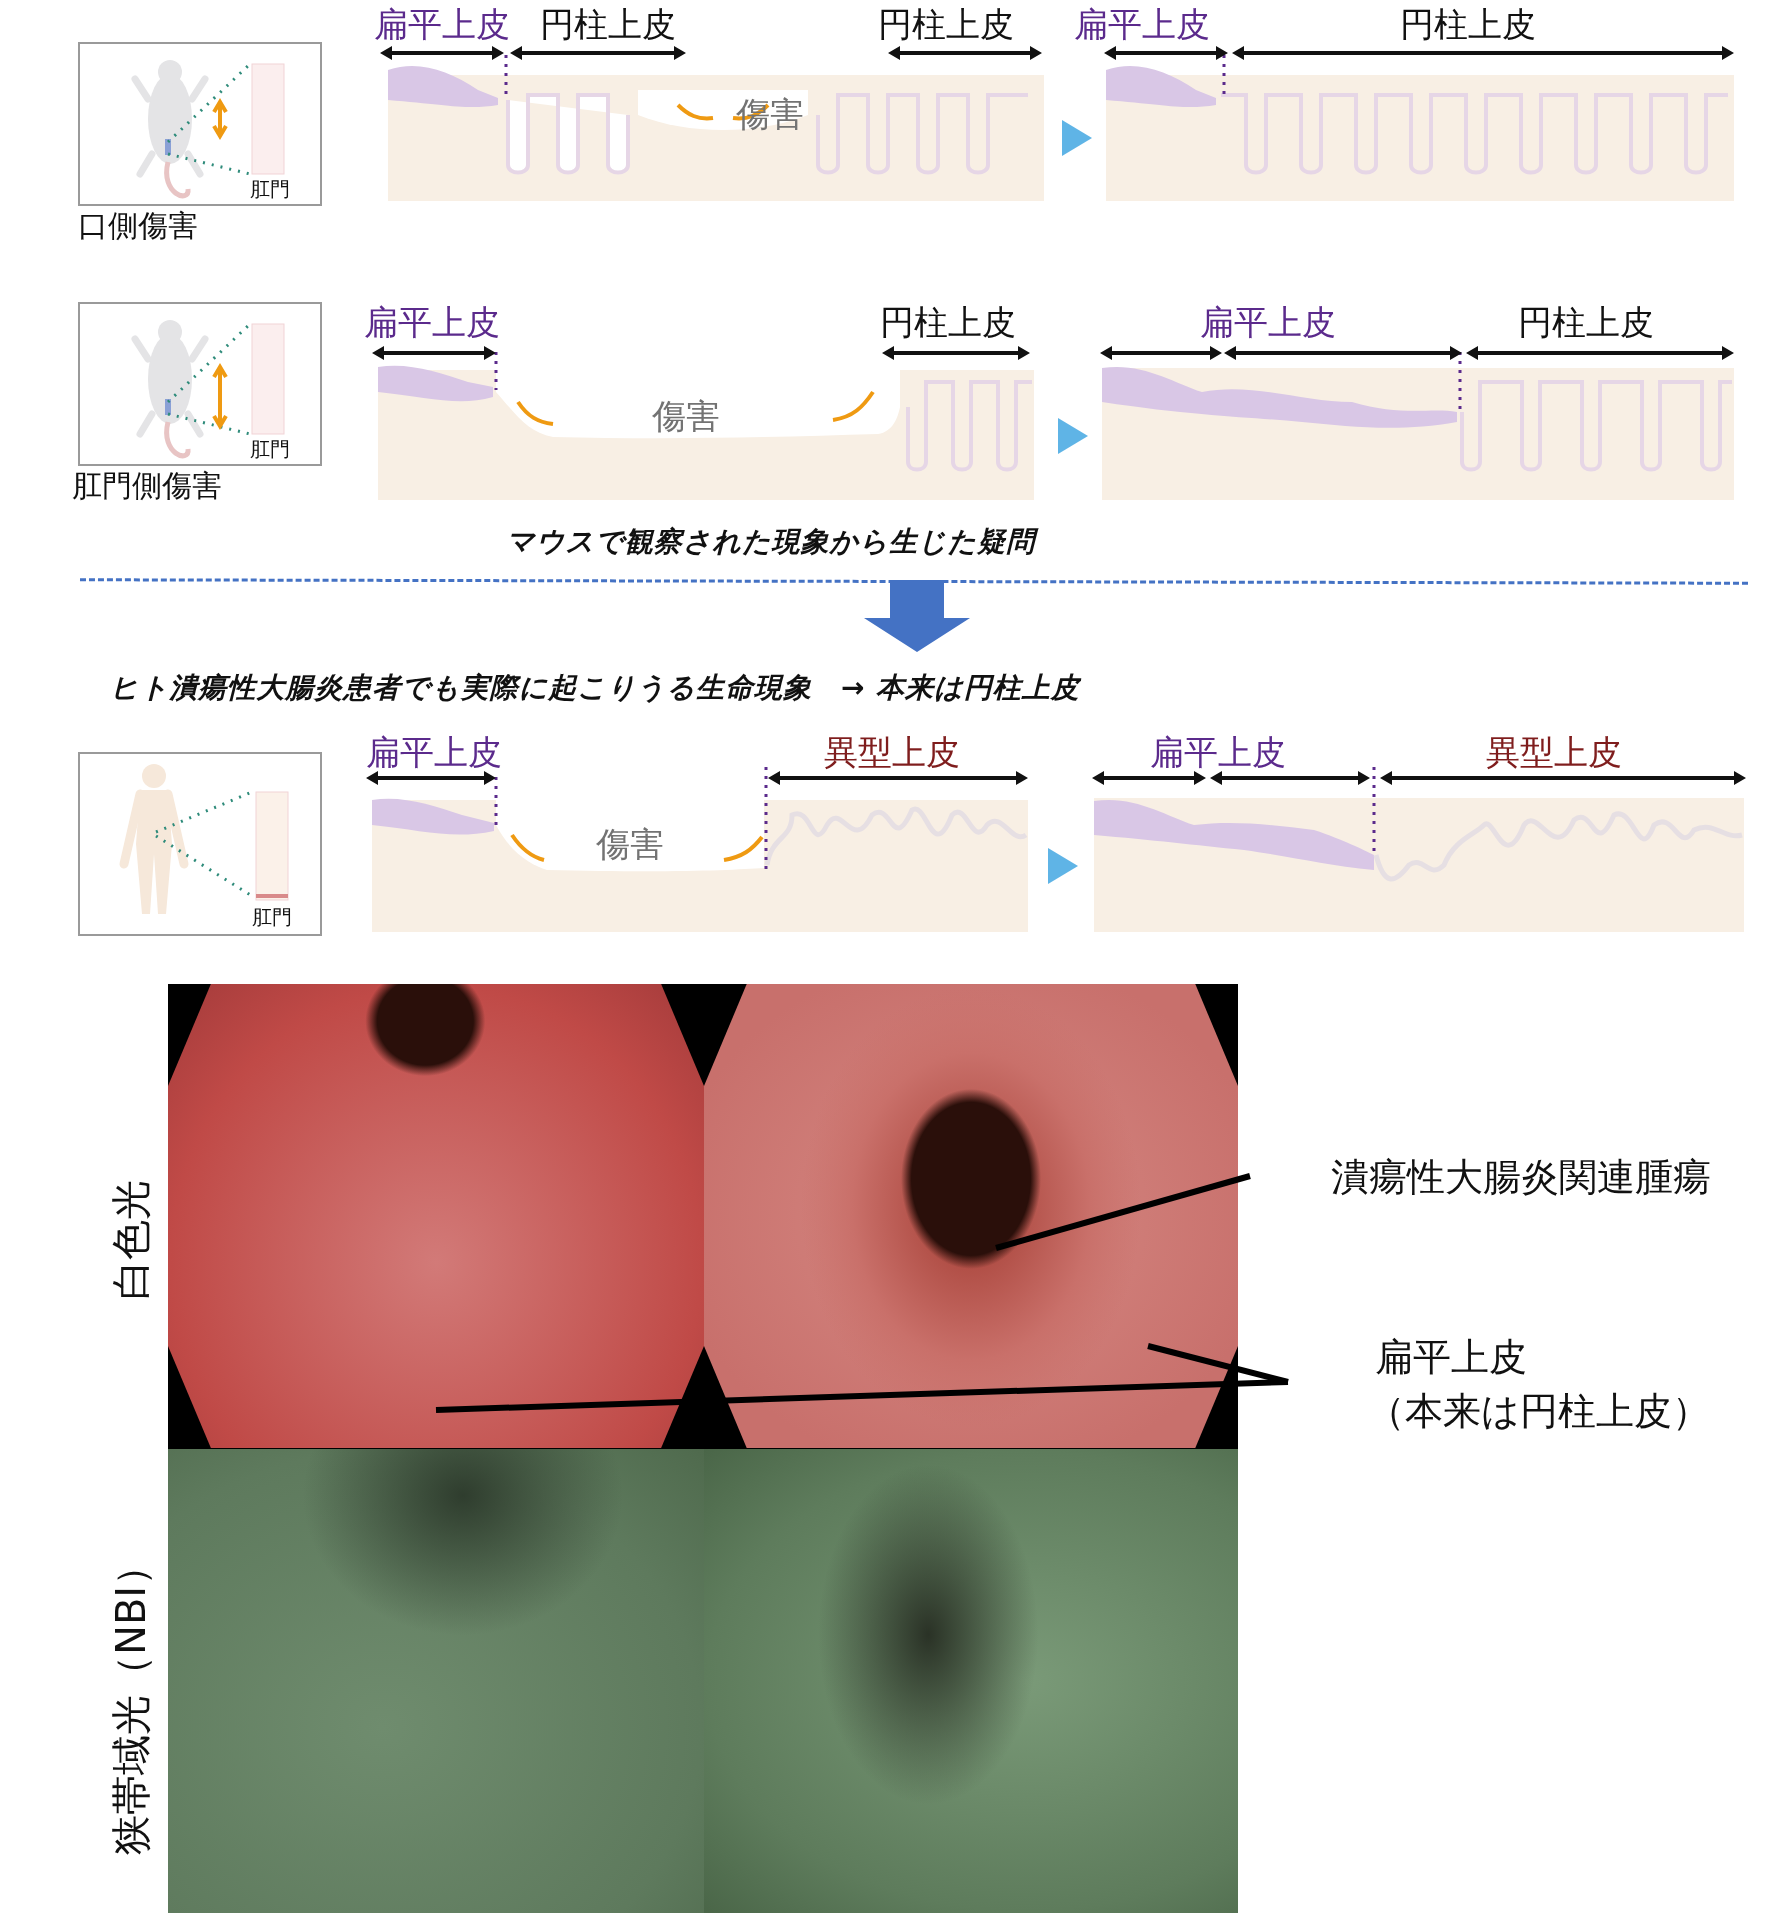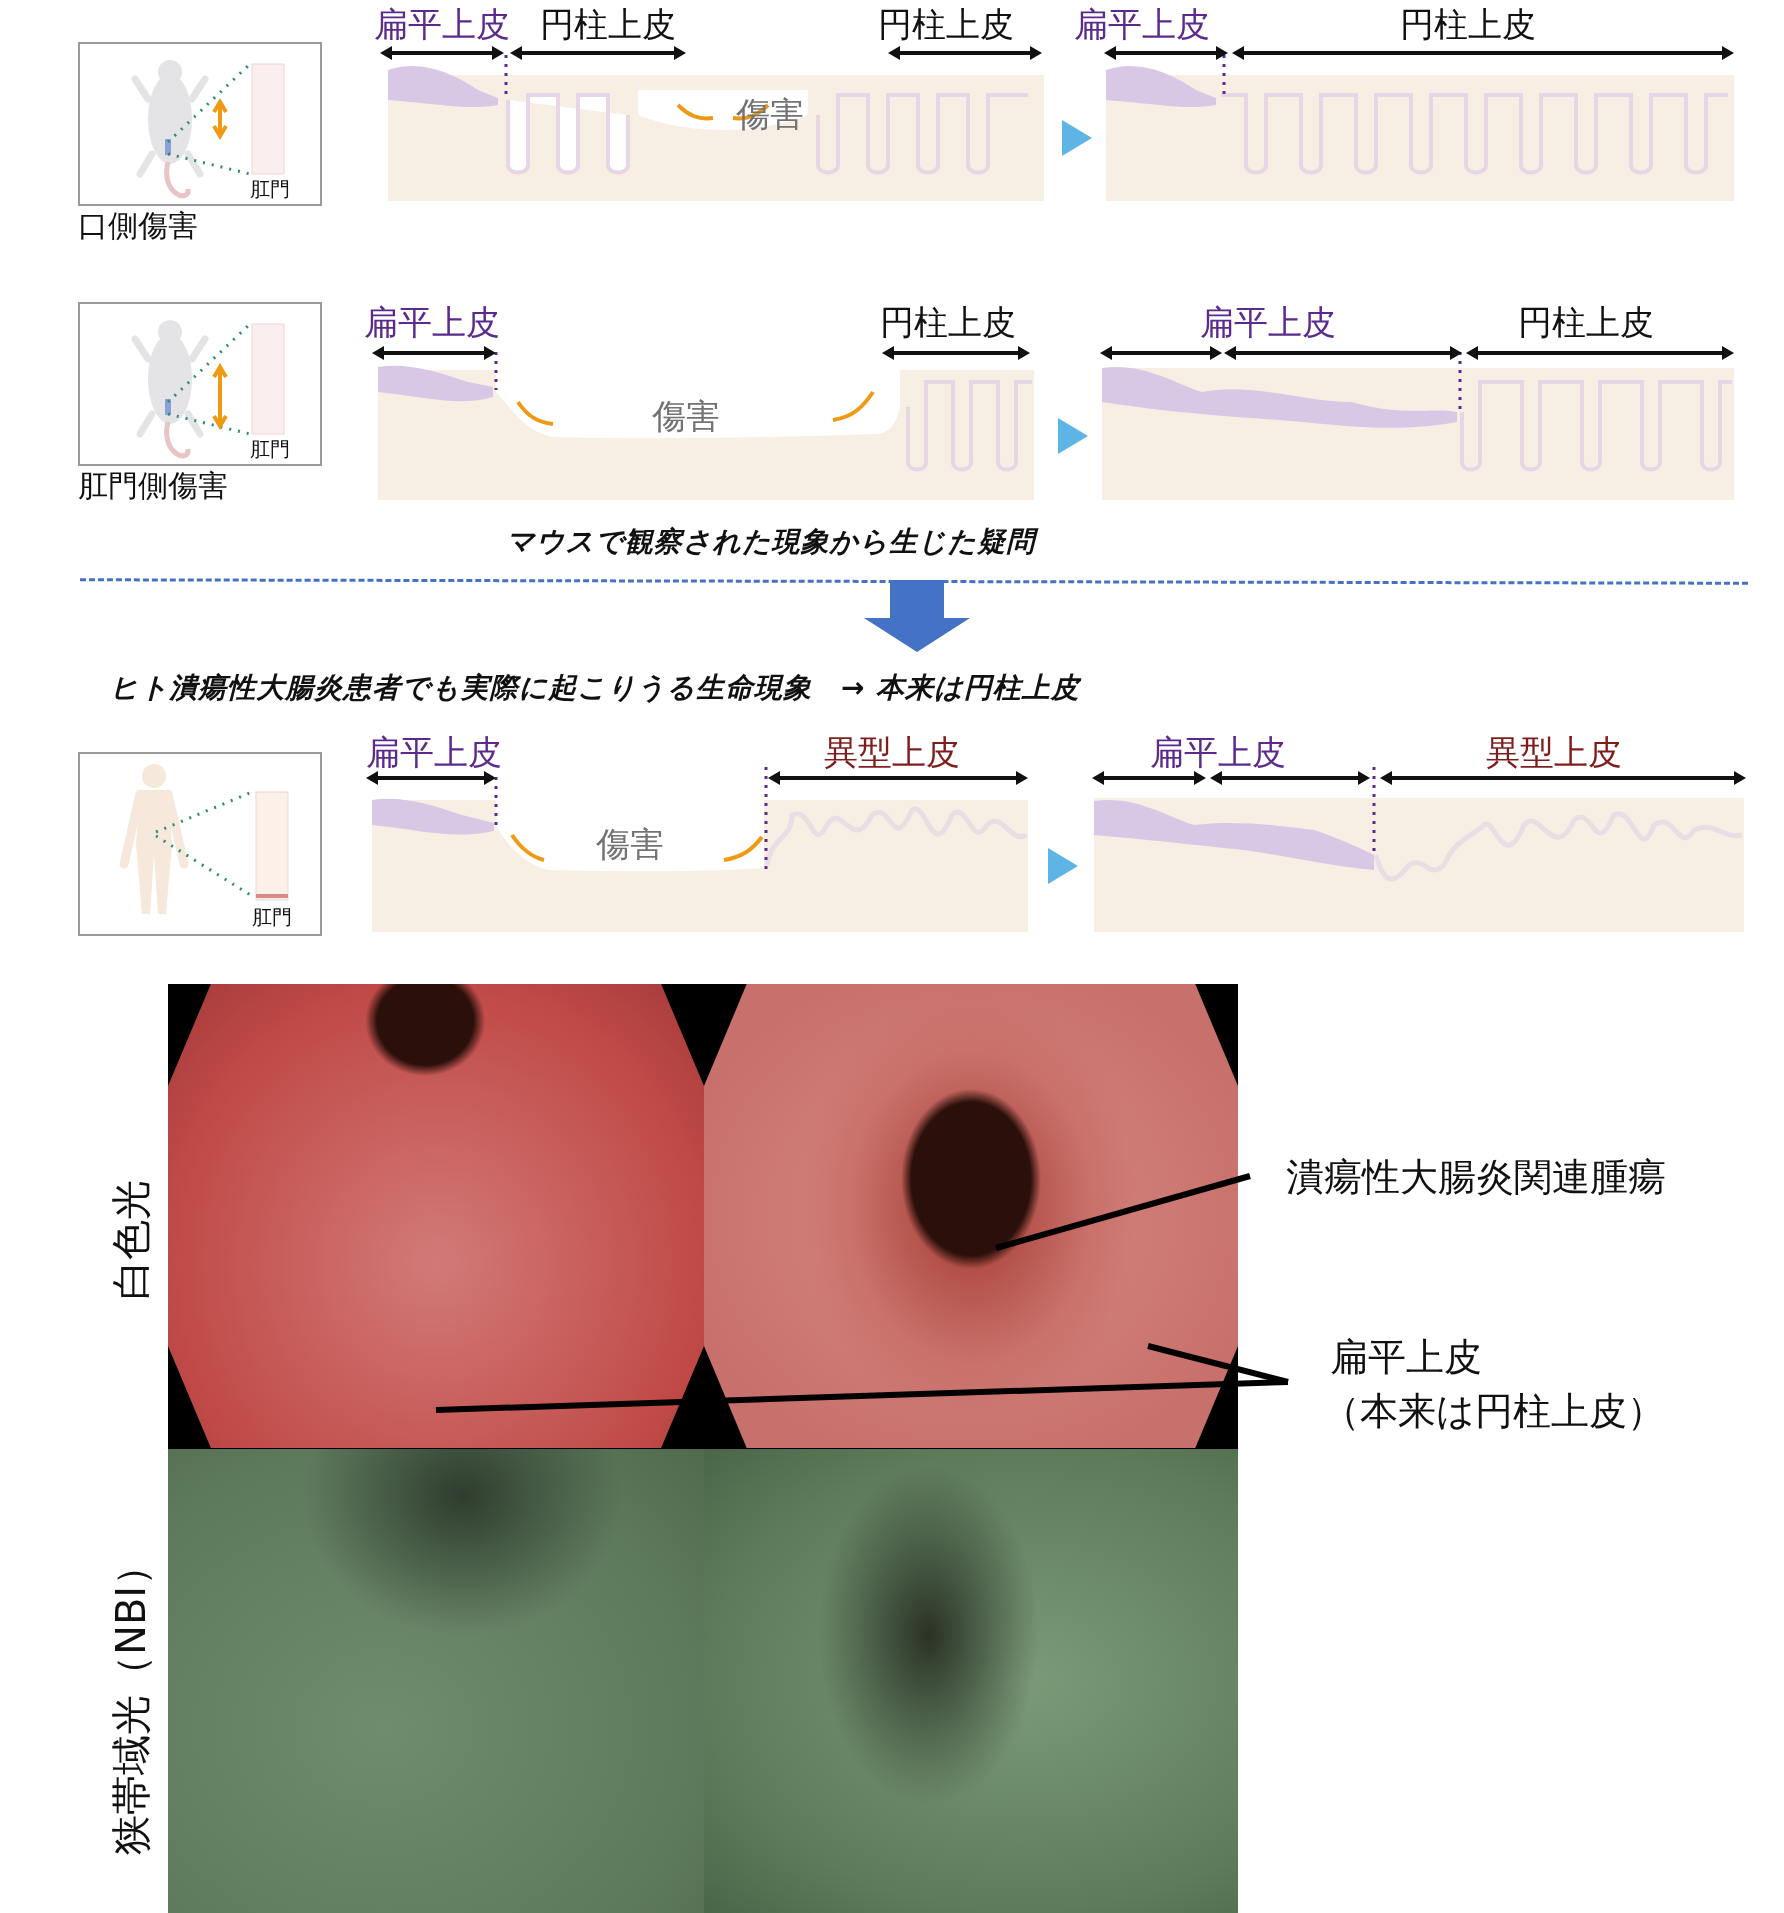--- a/index.html
+++ b/index.html
@@ -10,21 +10,21 @@
   .purple { color:#5b2a8c; }
   .red { color:#7f1d1d; }
   .black { color:#111; }
   .orange { color:#737373; }
   .box { position:absolute; border:2px solid #9a9a9a; background:#fff; box-sizing:border-box; }
   .caption { position:absolute; font-size:30px; line-height:36px; text-align:left; white-space:nowrap; }
   .anus { position:absolute; font-size:20px; line-height:22px; }
   .tissue { position:absolute; background:#f8efe4; }
   .title { position:absolute; font-size:28px; line-height:52px; white-space:nowrap; font-weight:bold; letter-spacing:1px;font-style:italic; }
   .vlabel { position:absolute; font-size:40px; white-space:nowrap; transform-origin:left top; transform:rotate(-90deg); }
-  .annot { position:absolute; font-size:38px; line-height:46px; white-space:nowrap; }
+  .annot { position:absolute; font-size:38px; line-height:46px; white-space:nowrap;margin-left:45px; }
   svg { position:absolute; overflow:visible; }
 </style>
 </head>
 <body>
 
 <div class="box" style="left:78px;top:42px;width:244px;height:164px;">
   <svg width="244" height="164">
     <ellipse cx="90" cy="75" rx="22" ry="45" fill="#e4e4e6"></ellipse>
     <circle cx="90" cy="28" r="12" fill="#e4e4e6"></circle>
     <path d="M68 55 L55 35 M112 55 L125 35 M72 110 L60 130 M108 110 L120 130" stroke="#e4e4e6" stroke-width="7" stroke-linecap="round"></path>
@@ -88,21 +88,21 @@
     <path d="M68 55 L55 35 M112 55 L125 35 M72 110 L60 130 M108 110 L120 130" stroke="#e4e4e6" stroke-width="7" stroke-linecap="round"></path>
     <path d="M88 118 C 80 150, 110 160, 108 145" stroke="#e8c4c4" stroke-width="5" fill="none"></path>
     <rect x="85" y="95" width="6" height="16" fill="#8aa0d6"></rect>
     <line x1="88" y1="98" x2="170" y2="20" stroke="#2e8b7a" stroke-width="3" stroke-dasharray="2 7"></line>
     <line x1="88" y1="110" x2="170" y2="130" stroke="#2e8b7a" stroke-width="3" stroke-dasharray="2 7"></line>
     <rect x="172" y="20" width="32" height="110" fill="#fbeeee" stroke="#f1d3d6"></rect>
     <path d="M140 65 L140 120 M134 73 L140 63 L146 73 M134 112 L140 122 L146 112" stroke="#ef9a12" stroke-width="4" fill="none"></path>
   </svg>
   <div class="anus" style="left:170px;top:134px;">肛門</div>
 </div>
-<div class="caption" style="left:78px;top:468px;width:244px;">肛門側傷害</div>
+<div class="caption" style="left:72px;top:468px;width:244px;">肛門側傷害</div>
 
 <div class="tissue" style="left:378px;top:370px;width:656px;height:130px;"></div>
 <svg style="left:378px;top:362px;" width="656" height="140">
   <path d="M0 5 C 30 0, 60 10, 90 20 L 115 25 L 115 35 C 80 45, 50 35, 0 30 Z" fill="#d9c7e6"></path>
   <path d="M118 30 C 140 55, 150 70, 175 75 C 300 78, 400 75, 500 72 C 515 70, 520 55, 522 45 L 522 5 L 118 5 Z" fill="#fff"></path>
   <path d="M530 45 L530 100 C530 110 548 110 548 100 L548 20 L575 20 L575 100 C575 110 593 110 593 100 L593 20 L620 20 L620 100 C620 110 638 110 638 100 L638 20 L654 20" stroke="#e6d6e6" stroke-width="4" fill="none"></path>
   <line x1="118" y1="-10" x2="118" y2="28" stroke="#5b2a8c" stroke-width="3" stroke-dasharray="3 6"></line>
   <path d="M140 40 C 150 55, 160 60, 175 62" stroke="#ef9a12" stroke-width="4" fill="none"></path>
   <path d="M495 30 C 485 45, 475 55, 455 58" stroke="#ef9a12" stroke-width="4" fill="none"></path>
 </svg>

